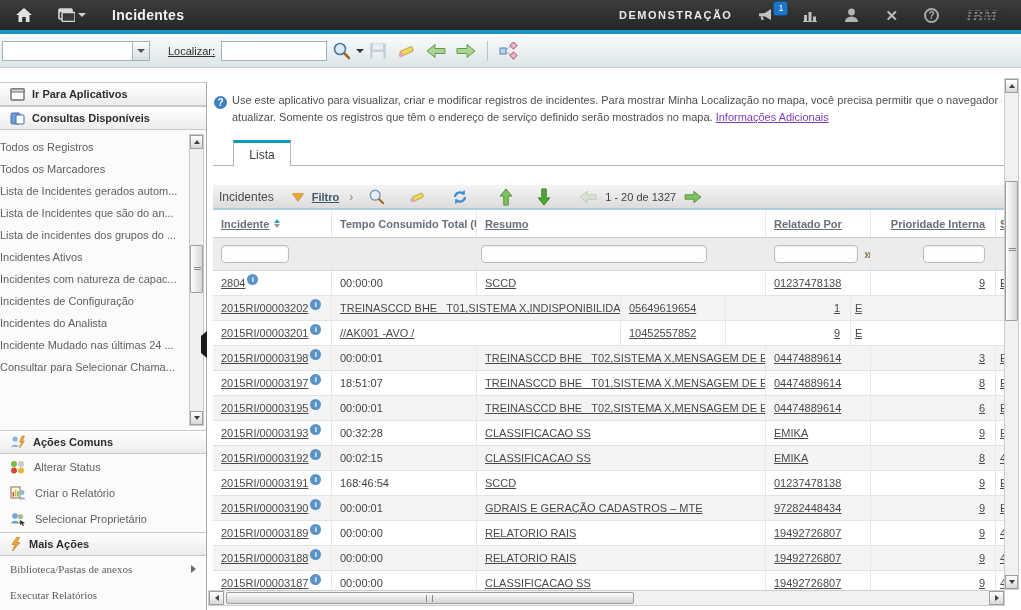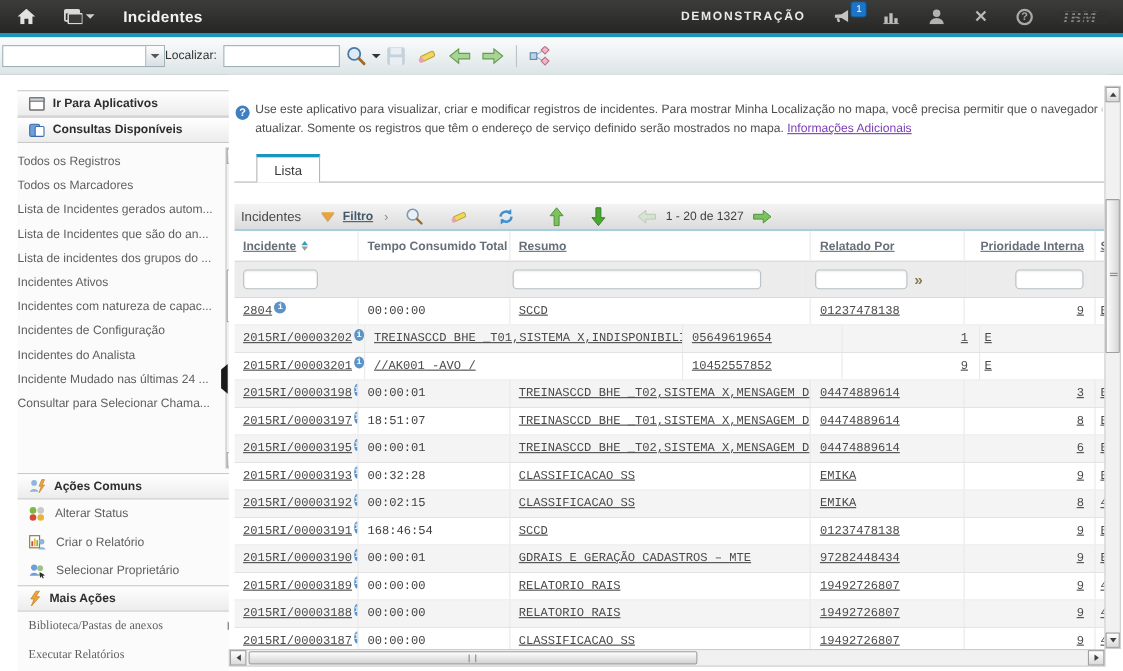--- a/index.html
+++ b/index.html
@@ -29,28 +29,28 @@
 
   
   .toolbar { position:absolute; left:0; top:34px; width:1021px; height:34px;
              background:linear-gradient(#fbfcfc,#dde5e7); border-bottom:1px solid #c6cfd2;
              display:flex; align-items:center; font-size:11px; color:#333; }
   .combo { width:148px; height:20px; background:#fff; border:1px solid #9fb0b8; margin-left:2px;
            display:flex; align-items:center; }
   .combo .cbtn { margin-left:auto; width:17px; height:18px; background:linear-gradient(#fdfdfd,#d8dee1);
                  border-left:1px solid #aab7bd; display:flex; align-items:center; justify-content:center; }
   .combo .cbtn .caret-dn { border-top-color:#555; }
-  .loclabel { margin-left:0; }
+  .loclabel { margin-left:18px;text-decoration:underline; }
   .locinput { width:106px; height:20px; border:1px solid #9fb0b8; background:#fff; margin-left:6px;
               font-size:11px; padding:0 3px; font-family:"Liberation Sans",sans-serif; }
   .tbico { display:flex; align-items:center; justify-content:center; height:24px; padding:0 5px; }
   .tb-sep { width:1px; height:20px; background:#b9c4c8; margin:0 6px; }
 
   
-  .sidebar { position:absolute; left:16px; top:82px; width:207px; height:528px; background:#fbfbfb;
+  .sidebar { position:absolute; left:0; top:82px; width:207px; height:528px; background:#fbfbfb;
              border-right:1px solid #ababab; font-size:11px; color:#5a5a5a; }
   .side-head { height:24px; display:flex; align-items:center; gap:7px; padding-left:10px;
                background:linear-gradient(#ffffff,#ececec); border-top:1px solid #c9c9c9;
                border-bottom:1px solid #c9c9c9; font-weight:bold; color:#2e2e2e; }
   .q-list { position:relative; height:300px; overflow:hidden; background:#fbfbfb; }
   .q-inner { padding-top:6px; }
   .q-item { height:22px; line-height:22px; padding-left:0; white-space:nowrap; overflow:hidden;
             color:#5f5f5f; cursor:pointer; width:186px; }
   .side-item { height:26px; display:flex; align-items:center; gap:9px; padding-left:10px; color:#5f5f5f; }
   .side-item.plain { padding-left:10px;font-family:Liberation Serif, serif; }
@@ -96,25 +96,25 @@
   .thead { height:28px; display:flex; align-items:center; background:#fff; border-bottom:1px solid #cfcfcf;
            font-weight:bold; color:#67707a; }
   .thead .hc { text-decoration:underline; }
   .sorticon { display:inline-flex; flex-direction:column; gap:1px; margin-left:5px; vertical-align:1px; }
   .sorticon .u { width:0;height:0;border-left:3px solid transparent;border-right:3px solid transparent;border-bottom:4px solid #2f9fbe; }
   .sorticon .d { width:0;height:0;border-left:3px solid transparent;border-right:3px solid transparent;border-top:4px solid #9a9a9a; }
   .frow { height:33px; display:flex; align-items:center; background:#ececec; border-bottom:1px solid #d8d8d8; }
   .finput { height:18px; border:1px solid #b5bfc4; border-radius:4px; background:#fff; font-size:11px; padding:0 4px;
             box-shadow:inset 0 1px 2px #00000014; font-family:"Liberation Sans",sans-serif; }
   .dblarrow { color:#8a7a50; font-size:14px; font-weight:bold; margin-left:6px; }
-  .tr { height:25px; display:flex; align-items:flex-start; background:#fff; border-bottom:1px solid #e3e3e3;font-family:Liberation Mono, monospace; }
+  .tr { height:25px; display:flex; align-items:flex-start; background:#fff; border-bottom:1px solid #e3e3e3; }
   .tr.alt { background:#f4f4f4; }
   .td { padding-left:8px; white-space:nowrap; overflow:hidden; height:100%; display:flex; align-items:center; }
   .c-id { width:118px; } .c-tempo { width:145px; } .c-res { width:289px; }
-  .c-rel { width:105px; } .c-pri { width:125px; justify-content:flex-end; padding-right:10px;margin-left:40px; }
+  .c-rel { width:105px; } .c-pri { width:125px; justify-content:flex-end; padding-right:10px; }
   .c-x { width:12px; padding-left:4px; }
   .td + .td { border-left:1px solid #e9e9e9; }
   .lnk { color:#4a4a4a; text-decoration:underline; cursor:pointer; }
   .tempoval { color:#3f3f3f; }
   .infoi { width:11px; height:11px; border-radius:50%; background:#5a93c8; color:#fff; font-size:8px; font-weight:bold;
            text-align:center; line-height:11px; display:inline-block; margin:-8px 0 0 2px; }
 
   
   .vscroll { position:absolute; right:2px; top:78px; width:15px; height:512px; background:#f1f1f1; border:1px solid #cdcdcd; }
   .hscroll { position:absolute; left:208px; top:590px; width:797px; height:16px; background:#f1f1f1; border:1px solid #cdcdcd;

